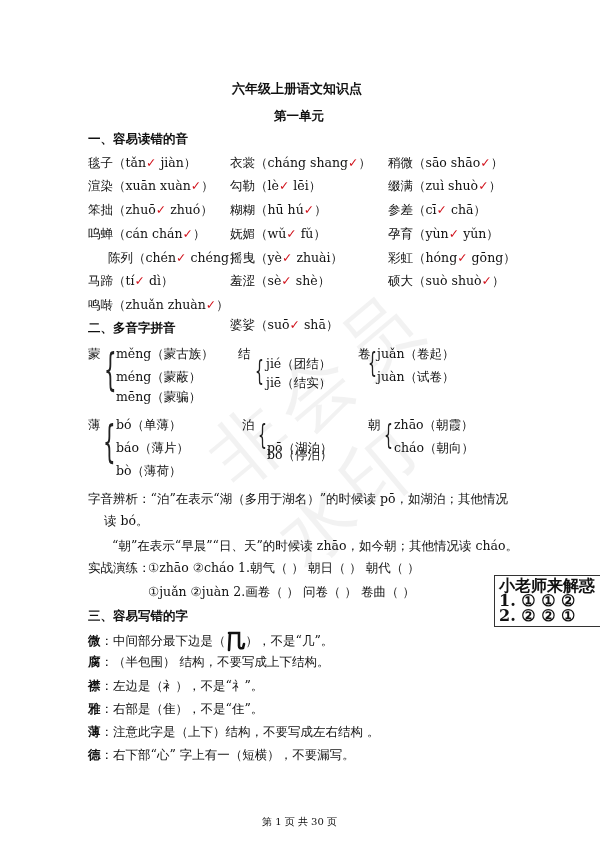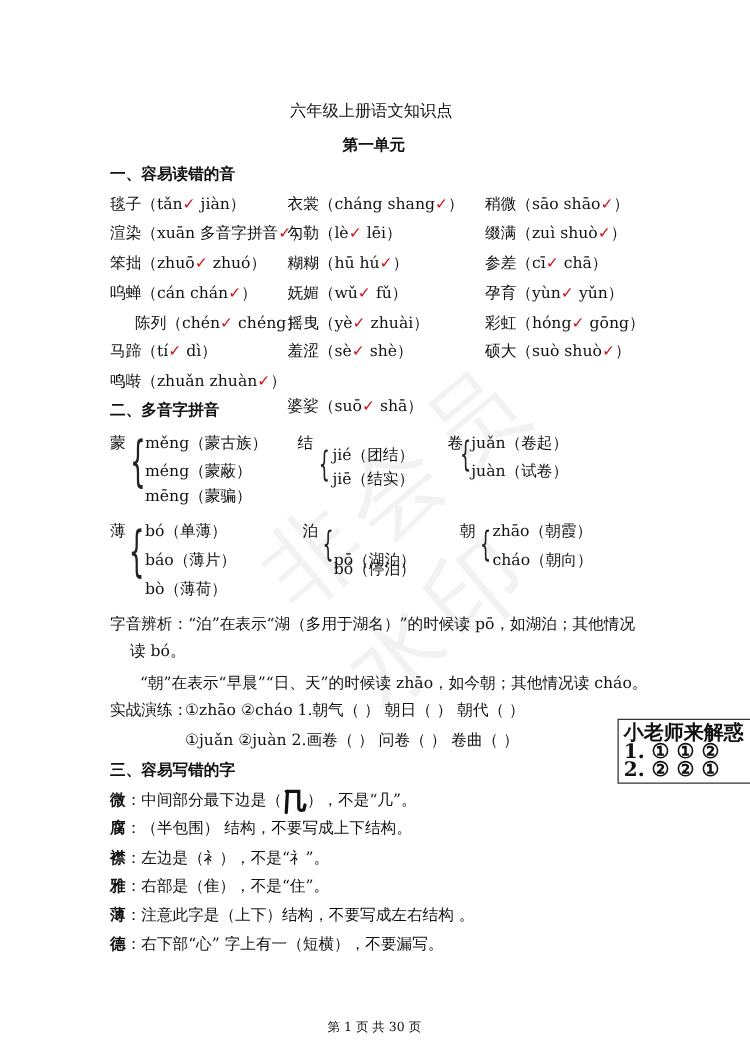--- a/index.html
+++ b/index.html
@@ -17,30 +17,30 @@
   .answer-box { position: absolute; left: 494px; top: 575px; width: 108px; height: 52px; border: 1px solid #333; box-sizing: border-box; font-size: 16px; padding: 2px 4px; }
   .answer-box div { white-space: nowrap; line-height: 15px; }
   .glyph-box { display: inline-block; width: 20px; height: 22px; vertical-align: middle; position: relative; }
   .footer { font-size: 10px; }
 </style>
 </head>
 <body>
 
 <div class="watermark">非会员水印</div>
 
-<div class="abs title" style="left:232px; top:80px;">六年级上册语文知识点</div>
+<div class="abs title" style="left:232px; top:80px;font-weight:bold;">六年级上册语文知识点</div>
 <div class="abs bold" style="left:274px; top:108px;">第一单元</div>
 
 <div class="abs bold" style="left:88px; top:131px;">一、容易读错的音</div>
 
 <div id="s1rows">
     <div class="abs" style="left: 88px; top: 155px;"><span>毯子</span><span>（tǎn</span><span class="red">✓</span><span> jiàn）</span></div>
     <div class="abs" style="left: 230px; top: 155px;"><span>衣裳</span><span>（cháng  shang</span><span class="red">✓</span><span>）</span></div>
     <div class="abs" style="left: 388px; top: 155px;"><span>稍微</span><span>（sāo  shāo</span><span class="red">✓</span><span>）</span></div>
-    <div class="abs" style="left: 88px; top: 178px;"><span>渲染</span><span>（xuān  多音字拼音</span><span class="red">✓</span><span>）</span></div>
+    <div class="abs" style="left: 88px; top: 178px;"><span>渲染</span><span>（xuān  xuàn</span><span class="red">✓</span><span>）</span></div>
     <div class="abs" style="left: 230px; top: 178px;"><span>勾勒</span><span>（lè</span><span class="red">✓</span><span> lēi）</span></div>
     <div class="abs" style="left: 388px; top: 178px;"><span>缀满</span><span>（zuì  shuò</span><span class="red">✓</span><span>）</span></div>
     <div class="abs" style="left: 88px; top: 202px;"><span>笨拙</span><span>（zhuō</span><span class="red">✓</span><span> zhuó）</span></div>
     <div class="abs" style="left: 230px; top: 202px;"><span>糊糊</span><span>（hū  hú</span><span class="red">✓</span><span>）</span></div>
     <div class="abs" style="left: 388px; top: 202px;"><span>参差</span><span>（cī</span><span class="red">✓</span><span> chā）</span></div>
     <div class="abs" style="left: 88px; top: 226px;"><span>呜蝉</span><span>（cán  chán</span><span class="red">✓</span><span>）</span></div>
     <div class="abs" style="left: 230px; top: 226px;"><span>妩媚</span><span>（wǔ</span><span class="red">✓</span><span> fǔ）</span></div>
     <div class="abs" style="left: 388px; top: 226px;"><span>孕育</span><span>（yùn</span><span class="red">✓</span><span> yǔn）</span></div>
     <div class="abs" style="left: 88px; top: 250px; padding-left: 20px;"><span>陈列</span><span>（chén</span><span class="red">✓</span><span> chéng）</span></div>
     <div class="abs" style="left: 230px; top: 250px;"><span>摇曳</span><span>（yè</span><span class="red">✓</span><span> zhuài）</span></div>

